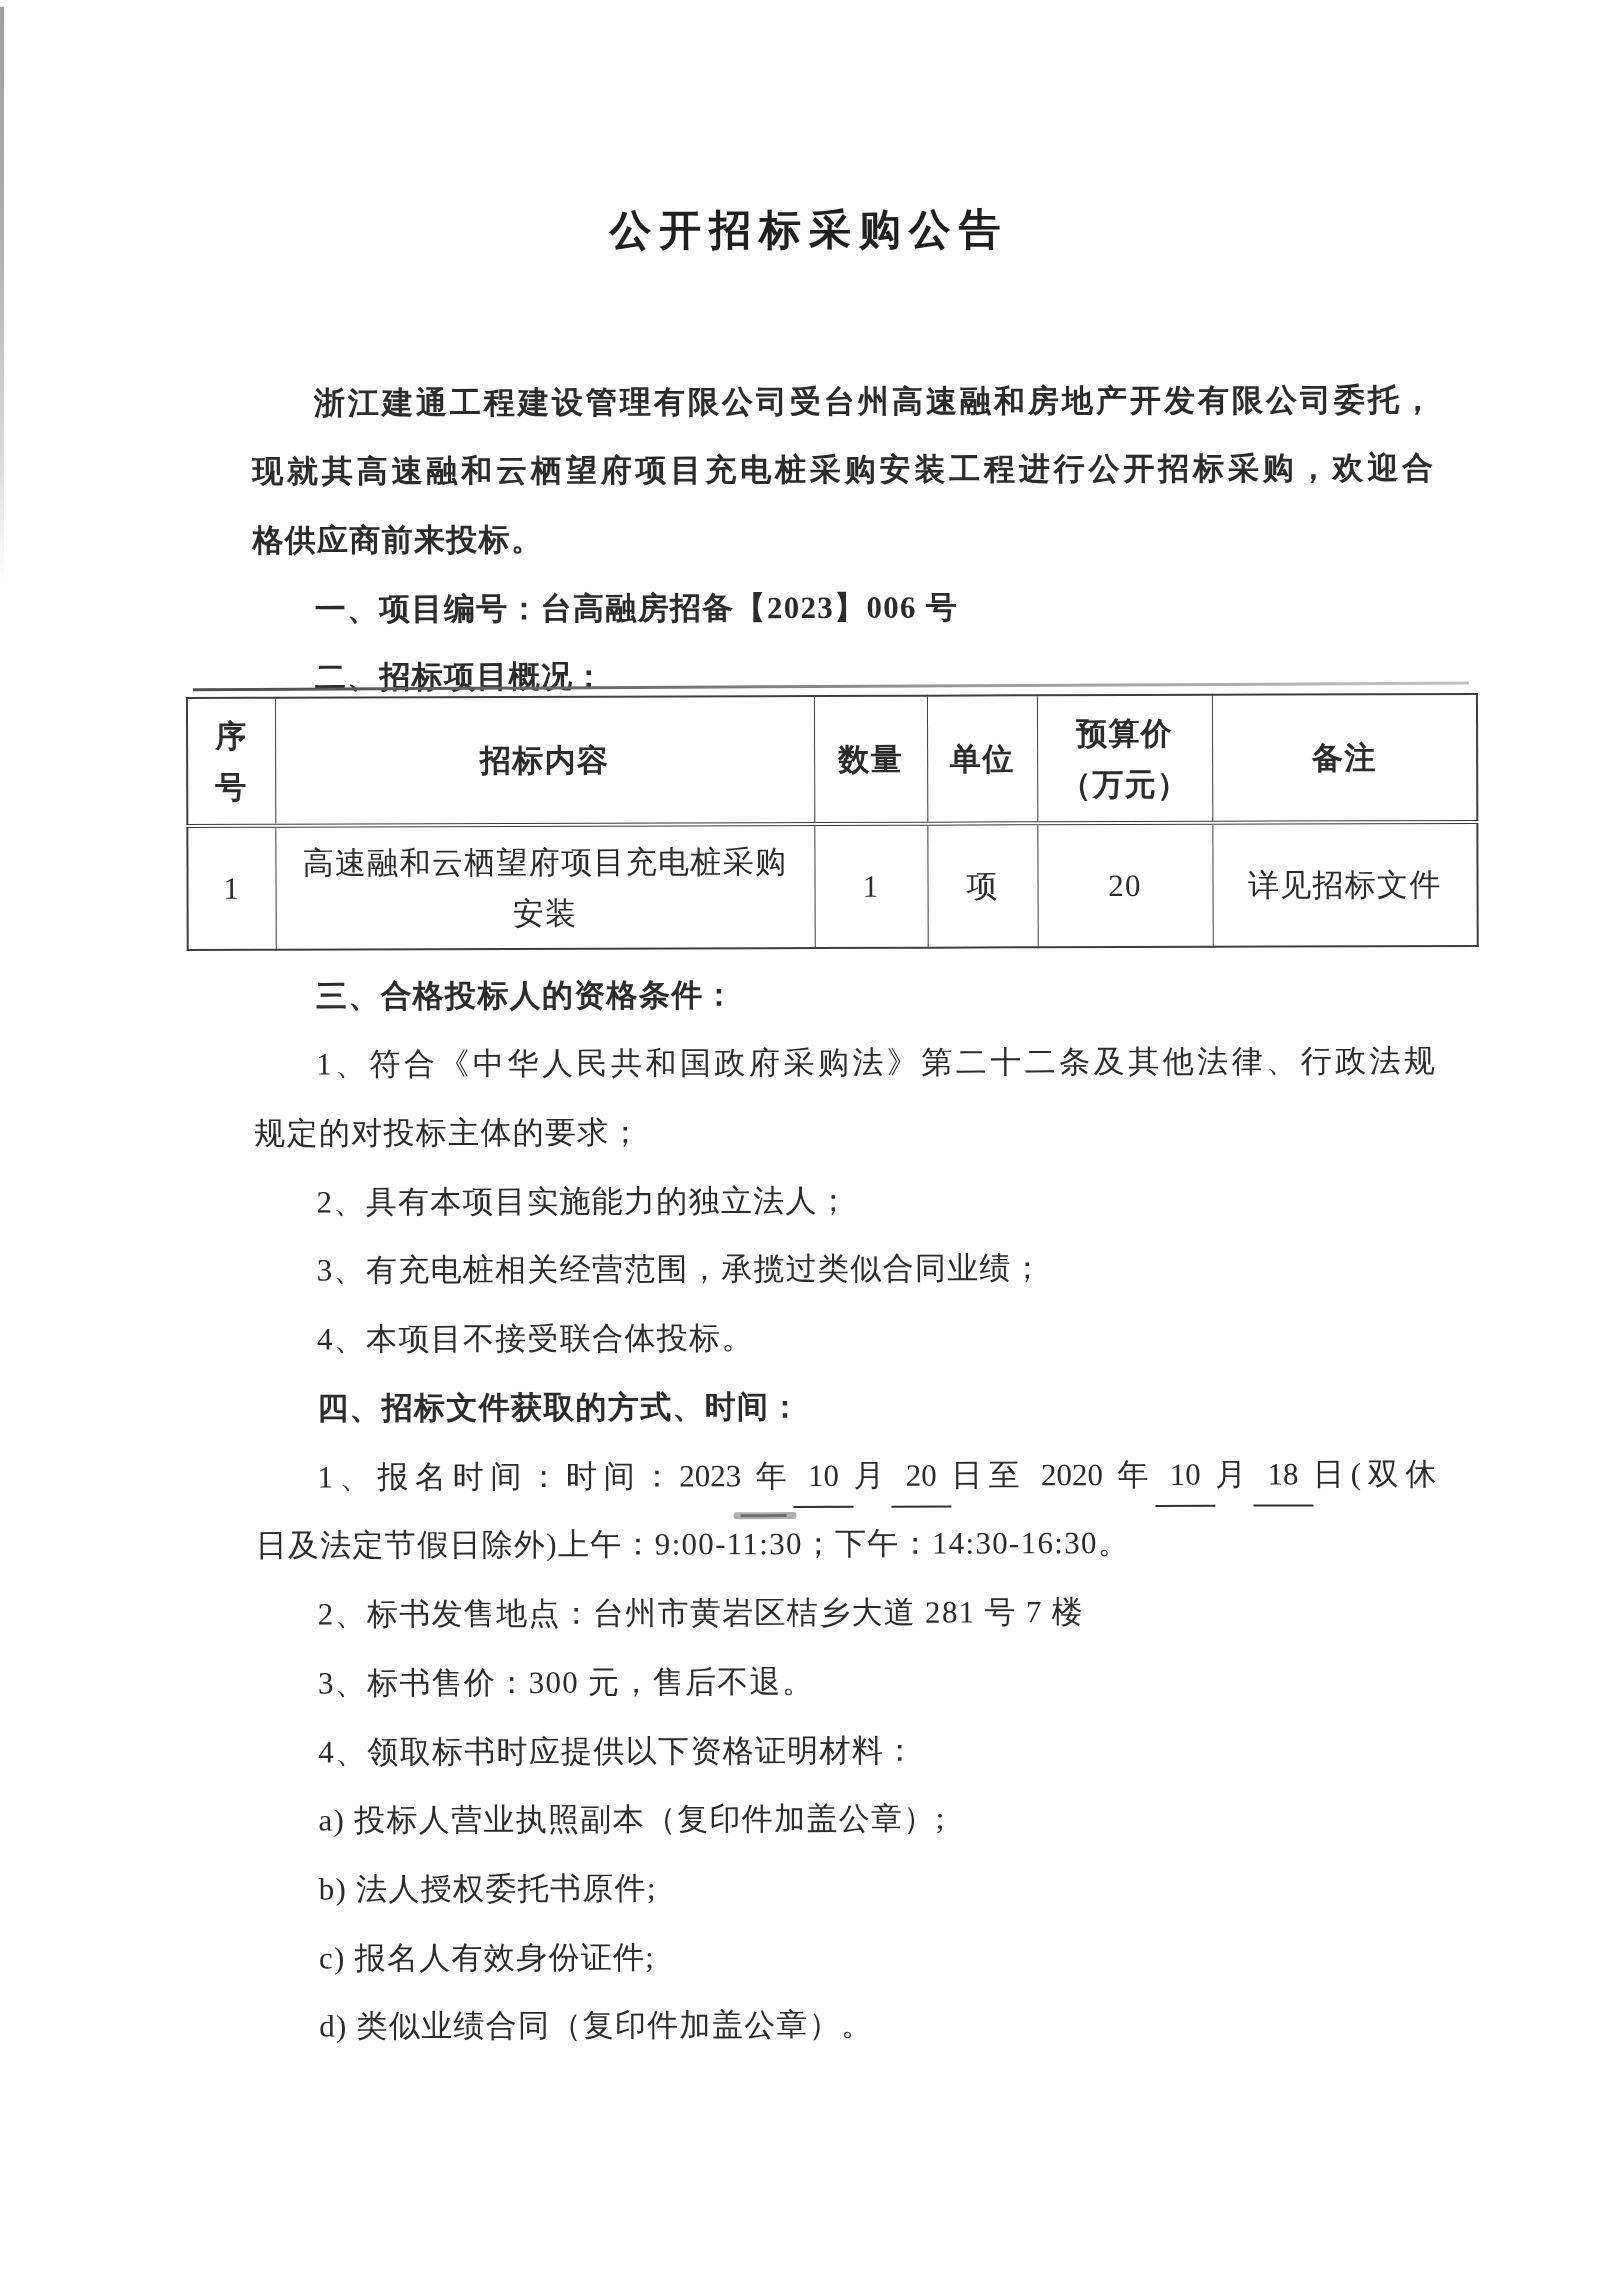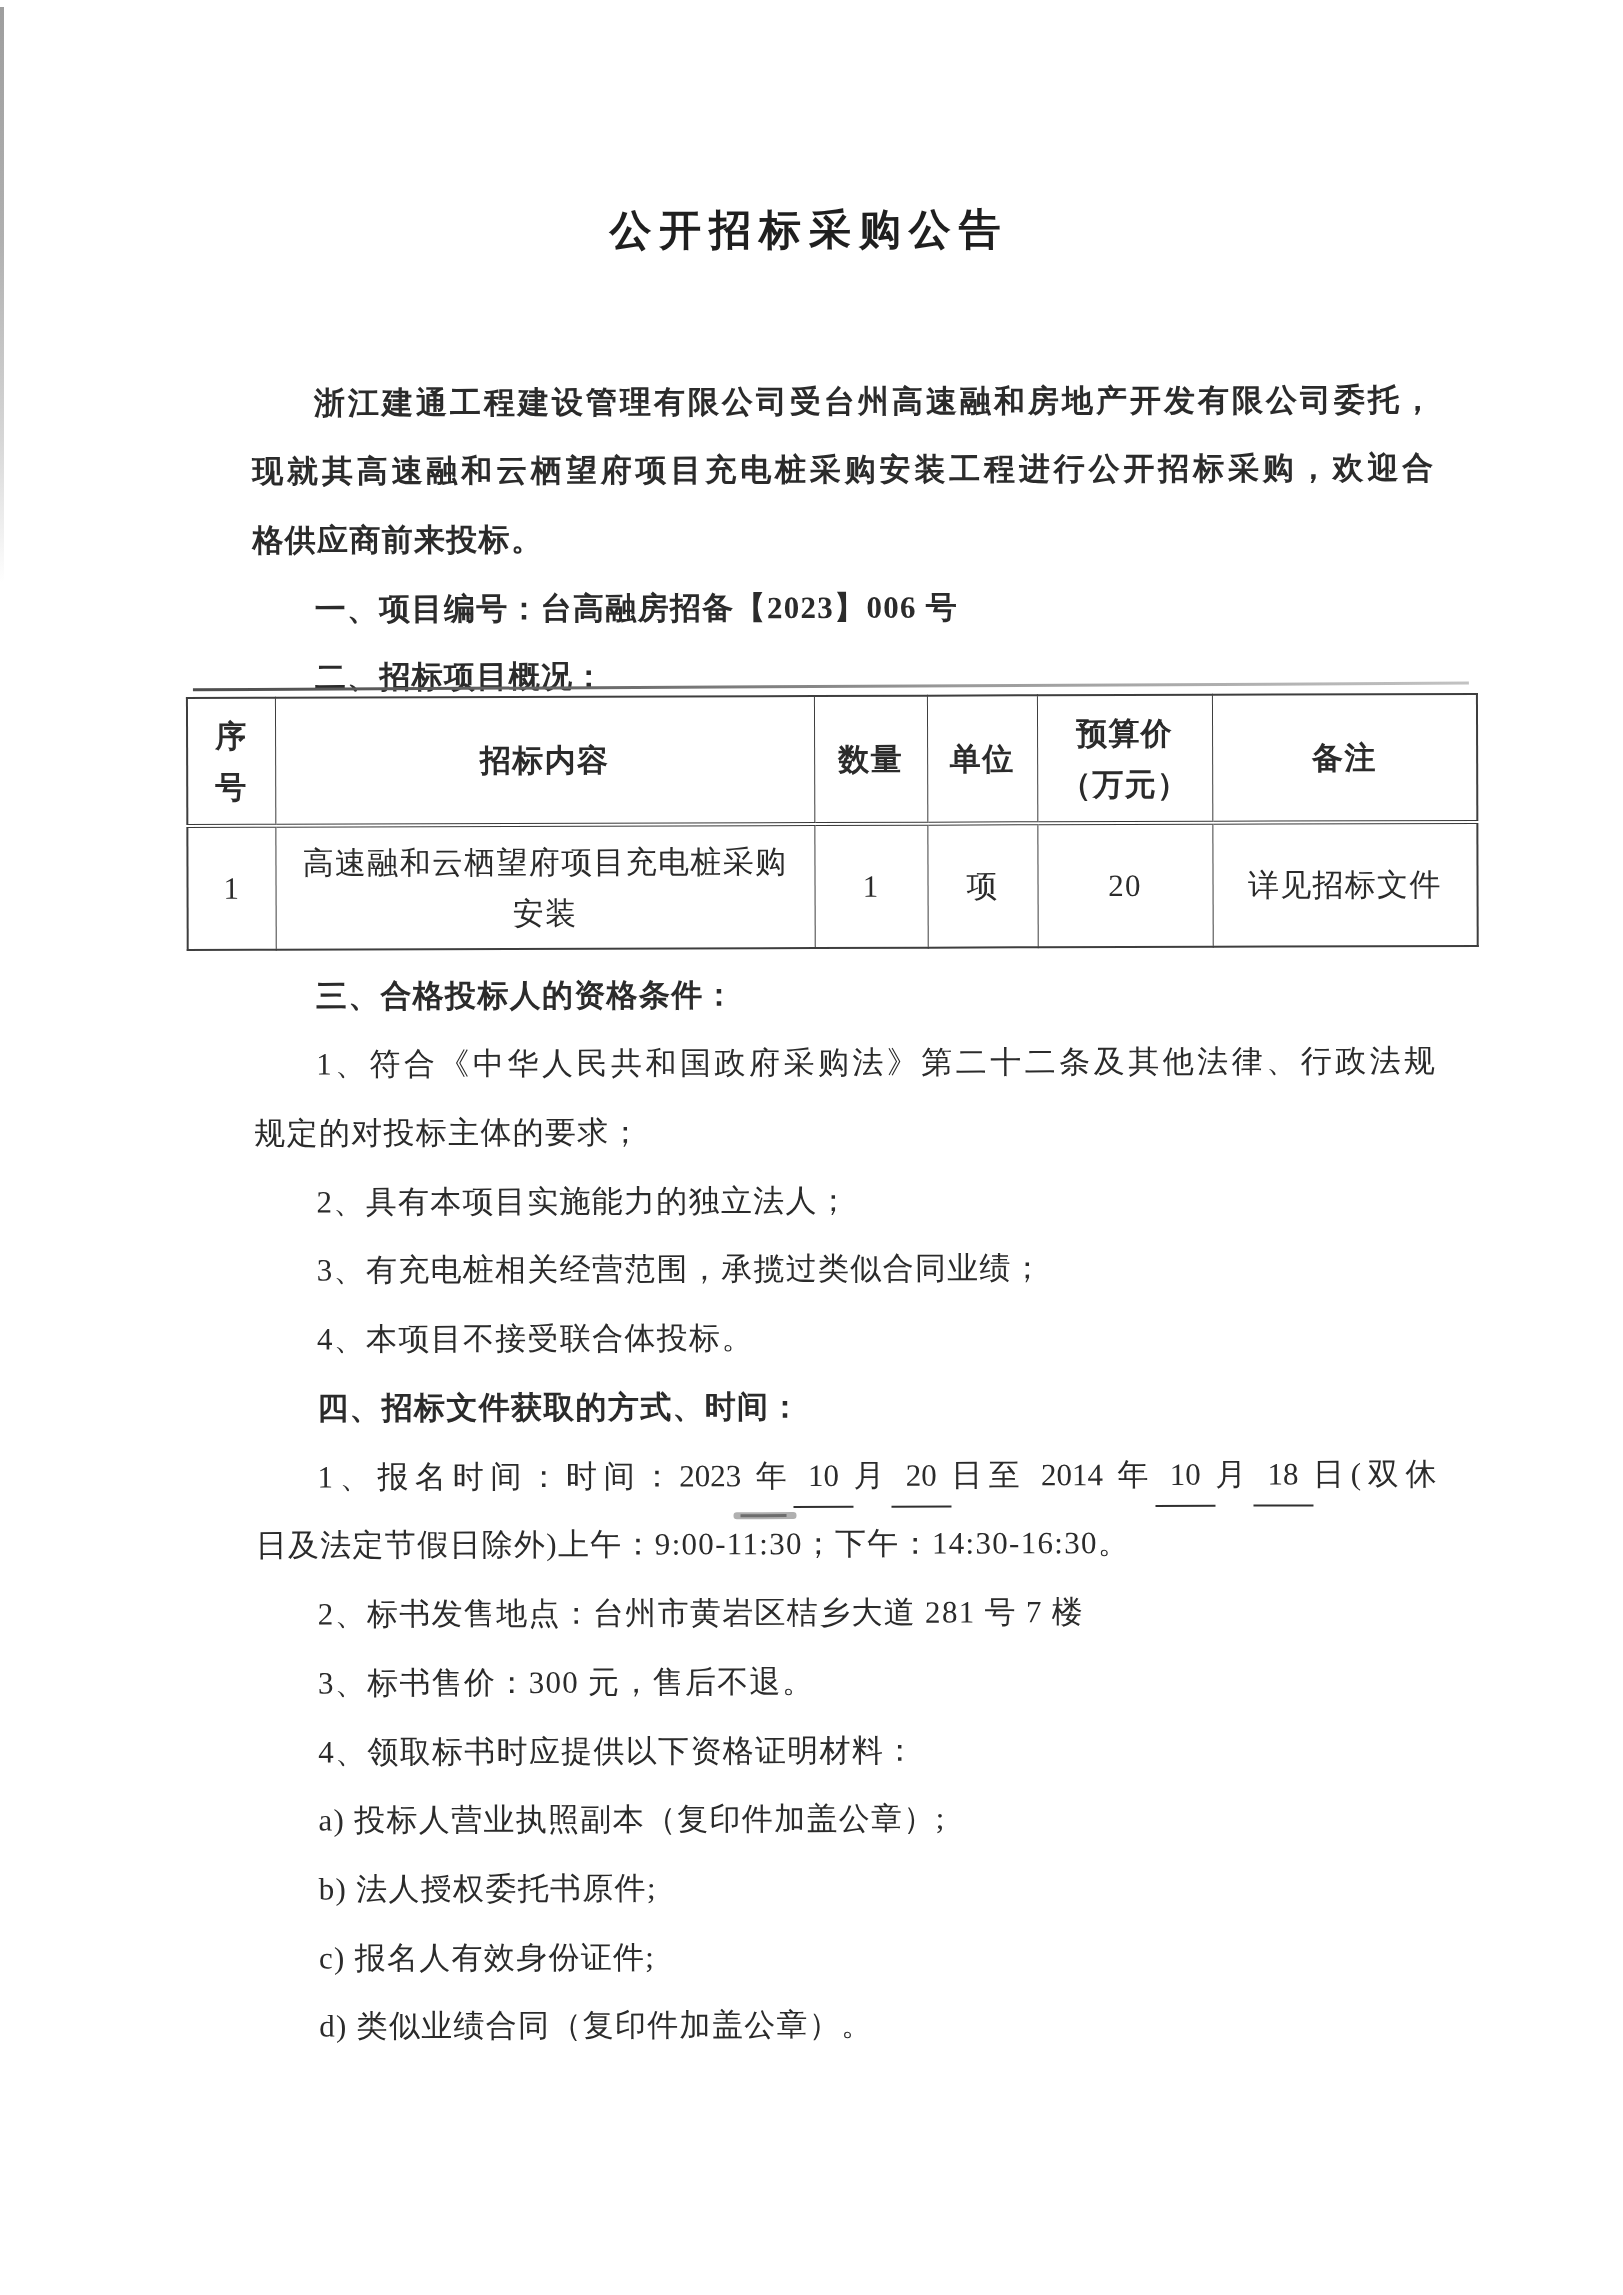--- a/index.html
+++ b/index.html
@@ -170,21 +170,21 @@
     </div>
 
     <div class="line bold indent" style="top:960px">三、合格投标人的资格条件：</div>
     <div class="line indent justify" style="top:1028px">1、符合《中华人民共和国政府采购法》第二十二条及其他法律、行政法规</div>
     <div class="line" style="top:1097px">规定的对投标主体的要求；</div>
     <div class="line indent" style="top:1166px">2、具有本项目实施能力的独立法人；</div>
     <div class="line indent" style="top:1234px">3、有充电桩相关经营范围，承揽过类似合同业绩；</div>
     <div class="line indent" style="top:1303px">4、本项目不接受联合体投标。</div>
 
     <div class="line bold indent" style="top:1372px">四、招标文件获取的方式、时间：</div>
-    <div class="line indent justify" style="top:1441px"><span>1、报名时间：时间：2023 年</span><span class="u"> 10 </span><span>月</span><span class="u"> 20 </span><span>日至 2014 年</span><span class="u"> 10 </span><span>月</span><span class="u"> 18 </span><span>日(双休</span></div>
+    <div class="line indent justify" style="top:1441px"><span>1、报名时间：时间：2023 年</span><span class="u"> 10 </span><span>月</span><span class="u"> 20 </span><span>日至 2020 年</span><span class="u"> 10 </span><span>月</span><span class="u"> 18 </span><span>日(双休</span></div>
     <div class="line" style="top:1509px">日及法定节假日除外)上午：9:00-11:30；下午：14:30-16:30。</div>
     <div class="line indent" style="top:1578px">2、标书发售地点：台州市黄岩区桔乡大道 281 号 7 楼</div>
     <div class="line indent" style="top:1647px">3、标书售价：300 元，售后不退。</div>
     <div class="line indent" style="top:1716px">4、领取标书时应提供以下资格证明材料：</div>
     <div class="line indent" style="top:1784px">a) 投标人营业执照副本（复印件加盖公章）;</div>
     <div class="line indent" style="top:1853px">b) 法人授权委托书原件;</div>
     <div class="line indent" style="top:1922px">c) 报名人有效身份证件;</div>
     <div class="line indent" style="top:1990px">d) 类似业绩合同（复印件加盖公章）。</div>
 
     <div class="smudge">

